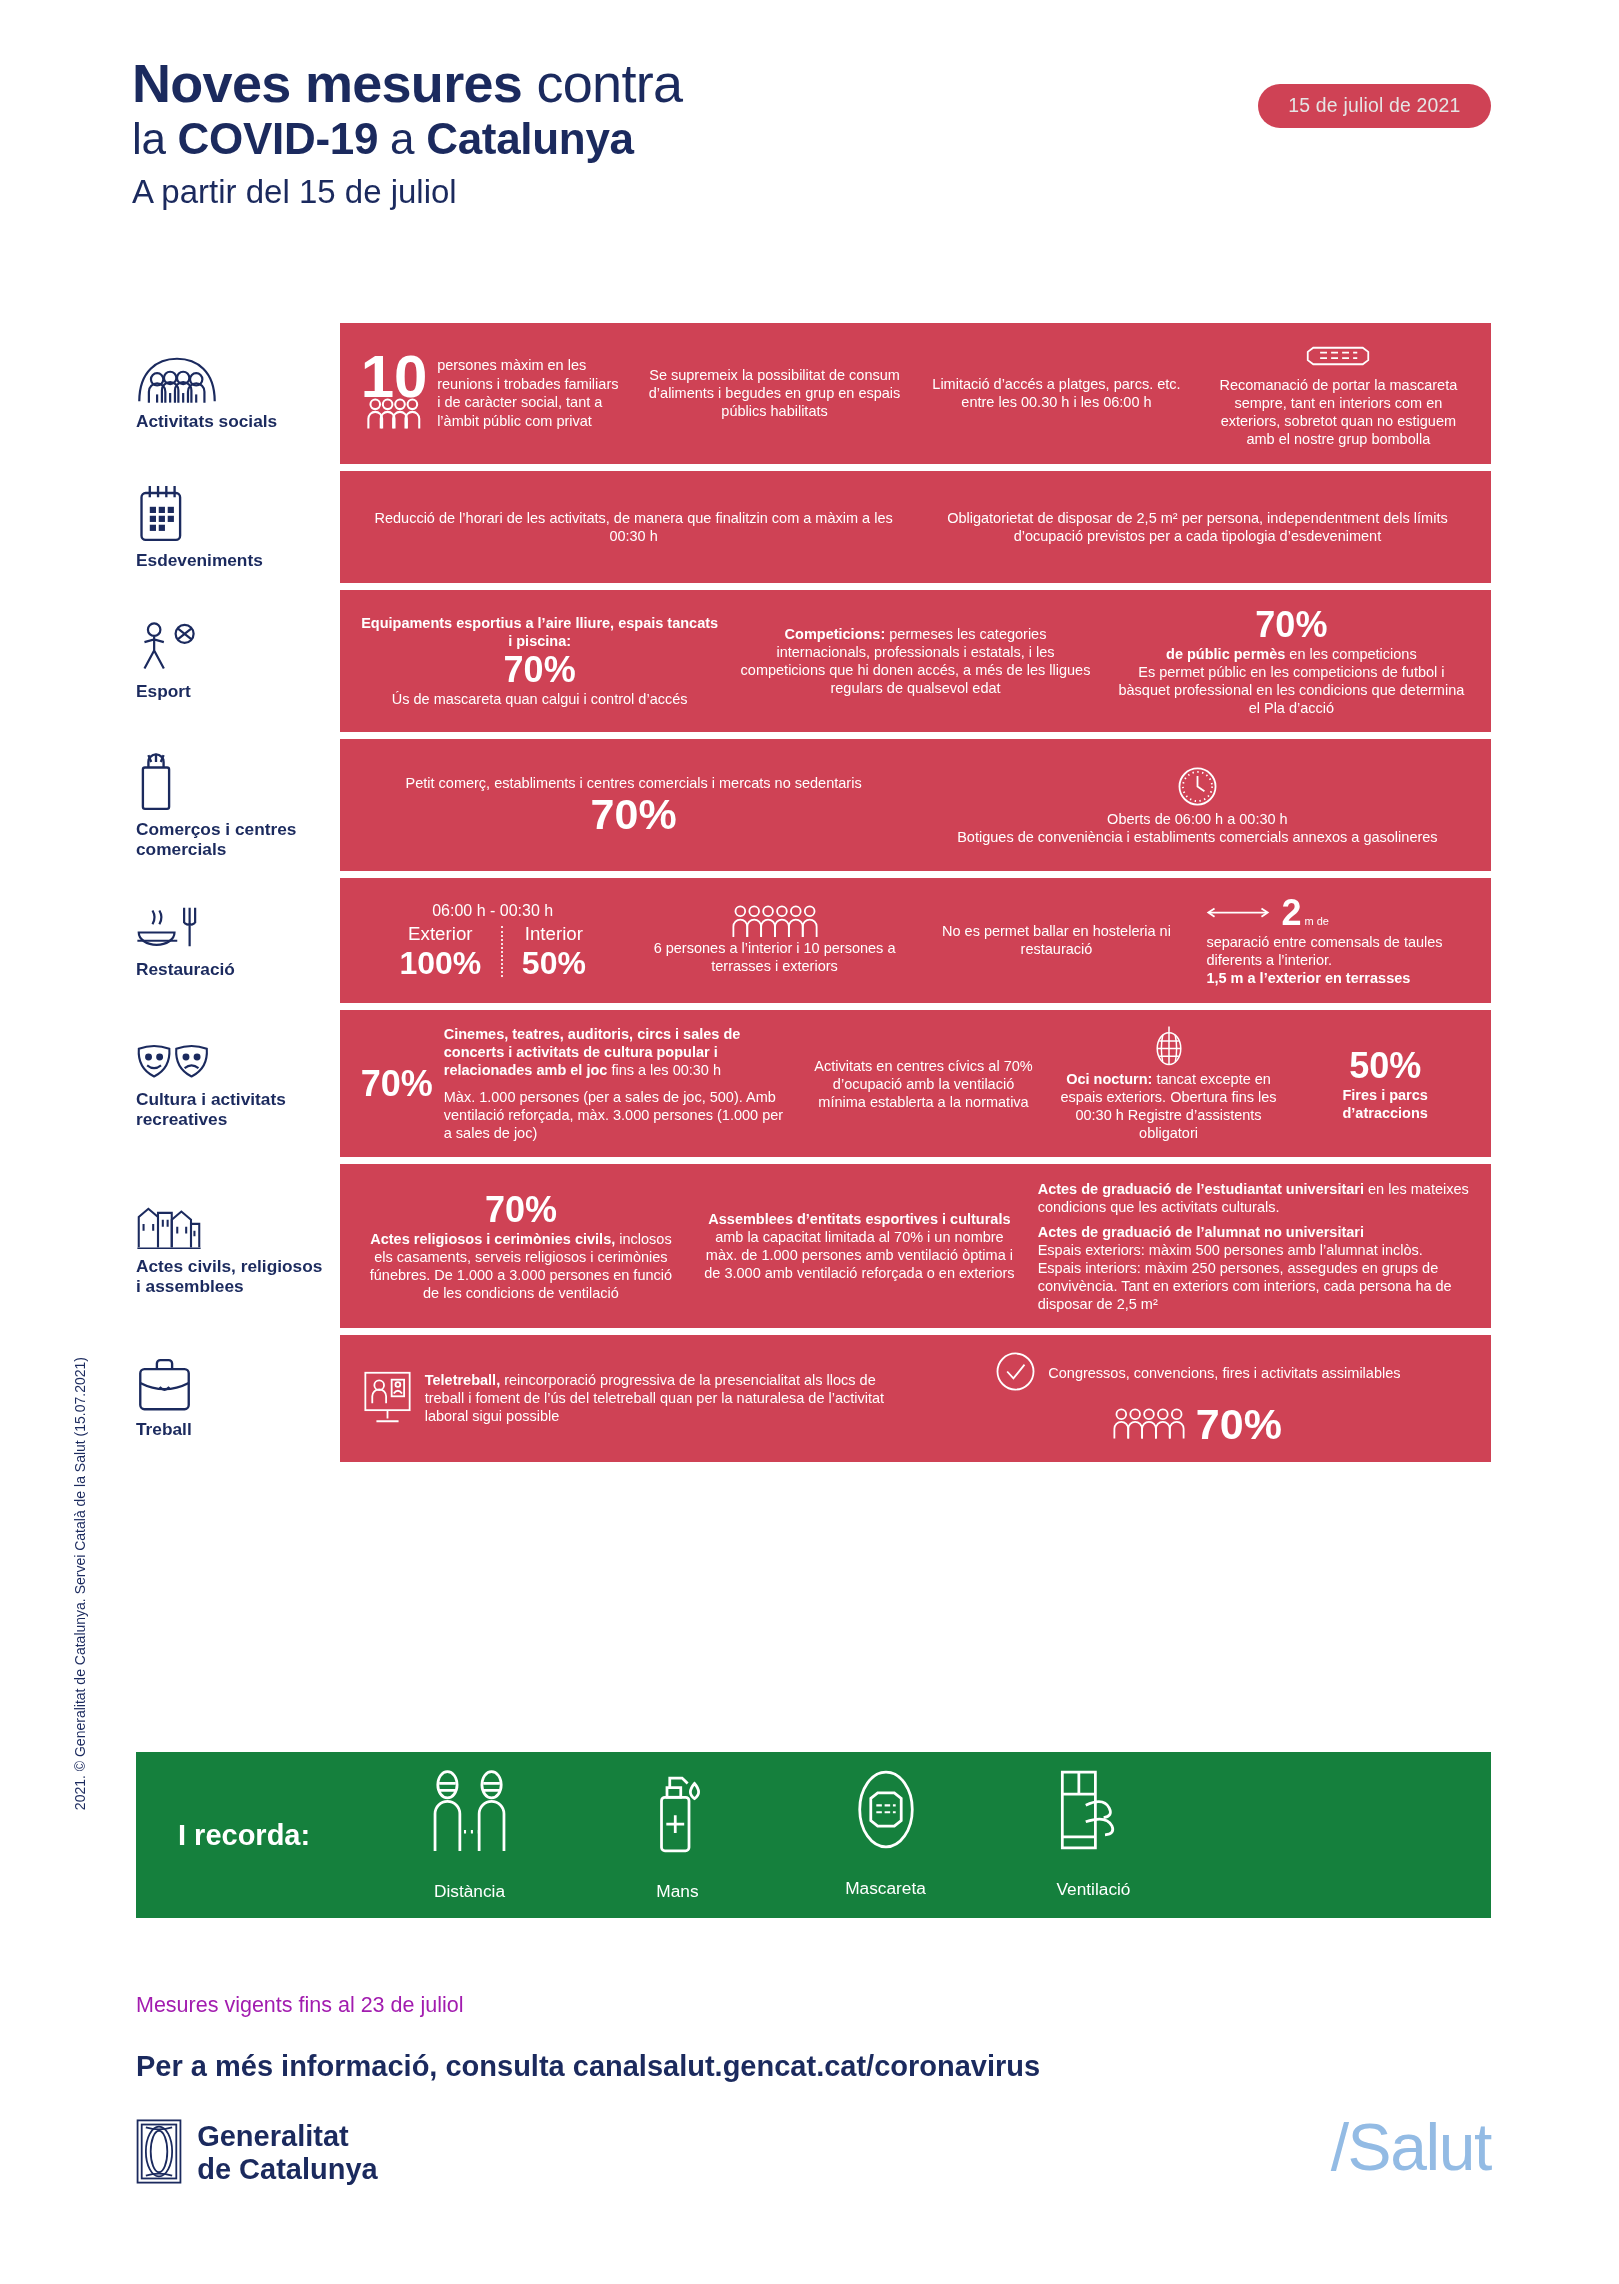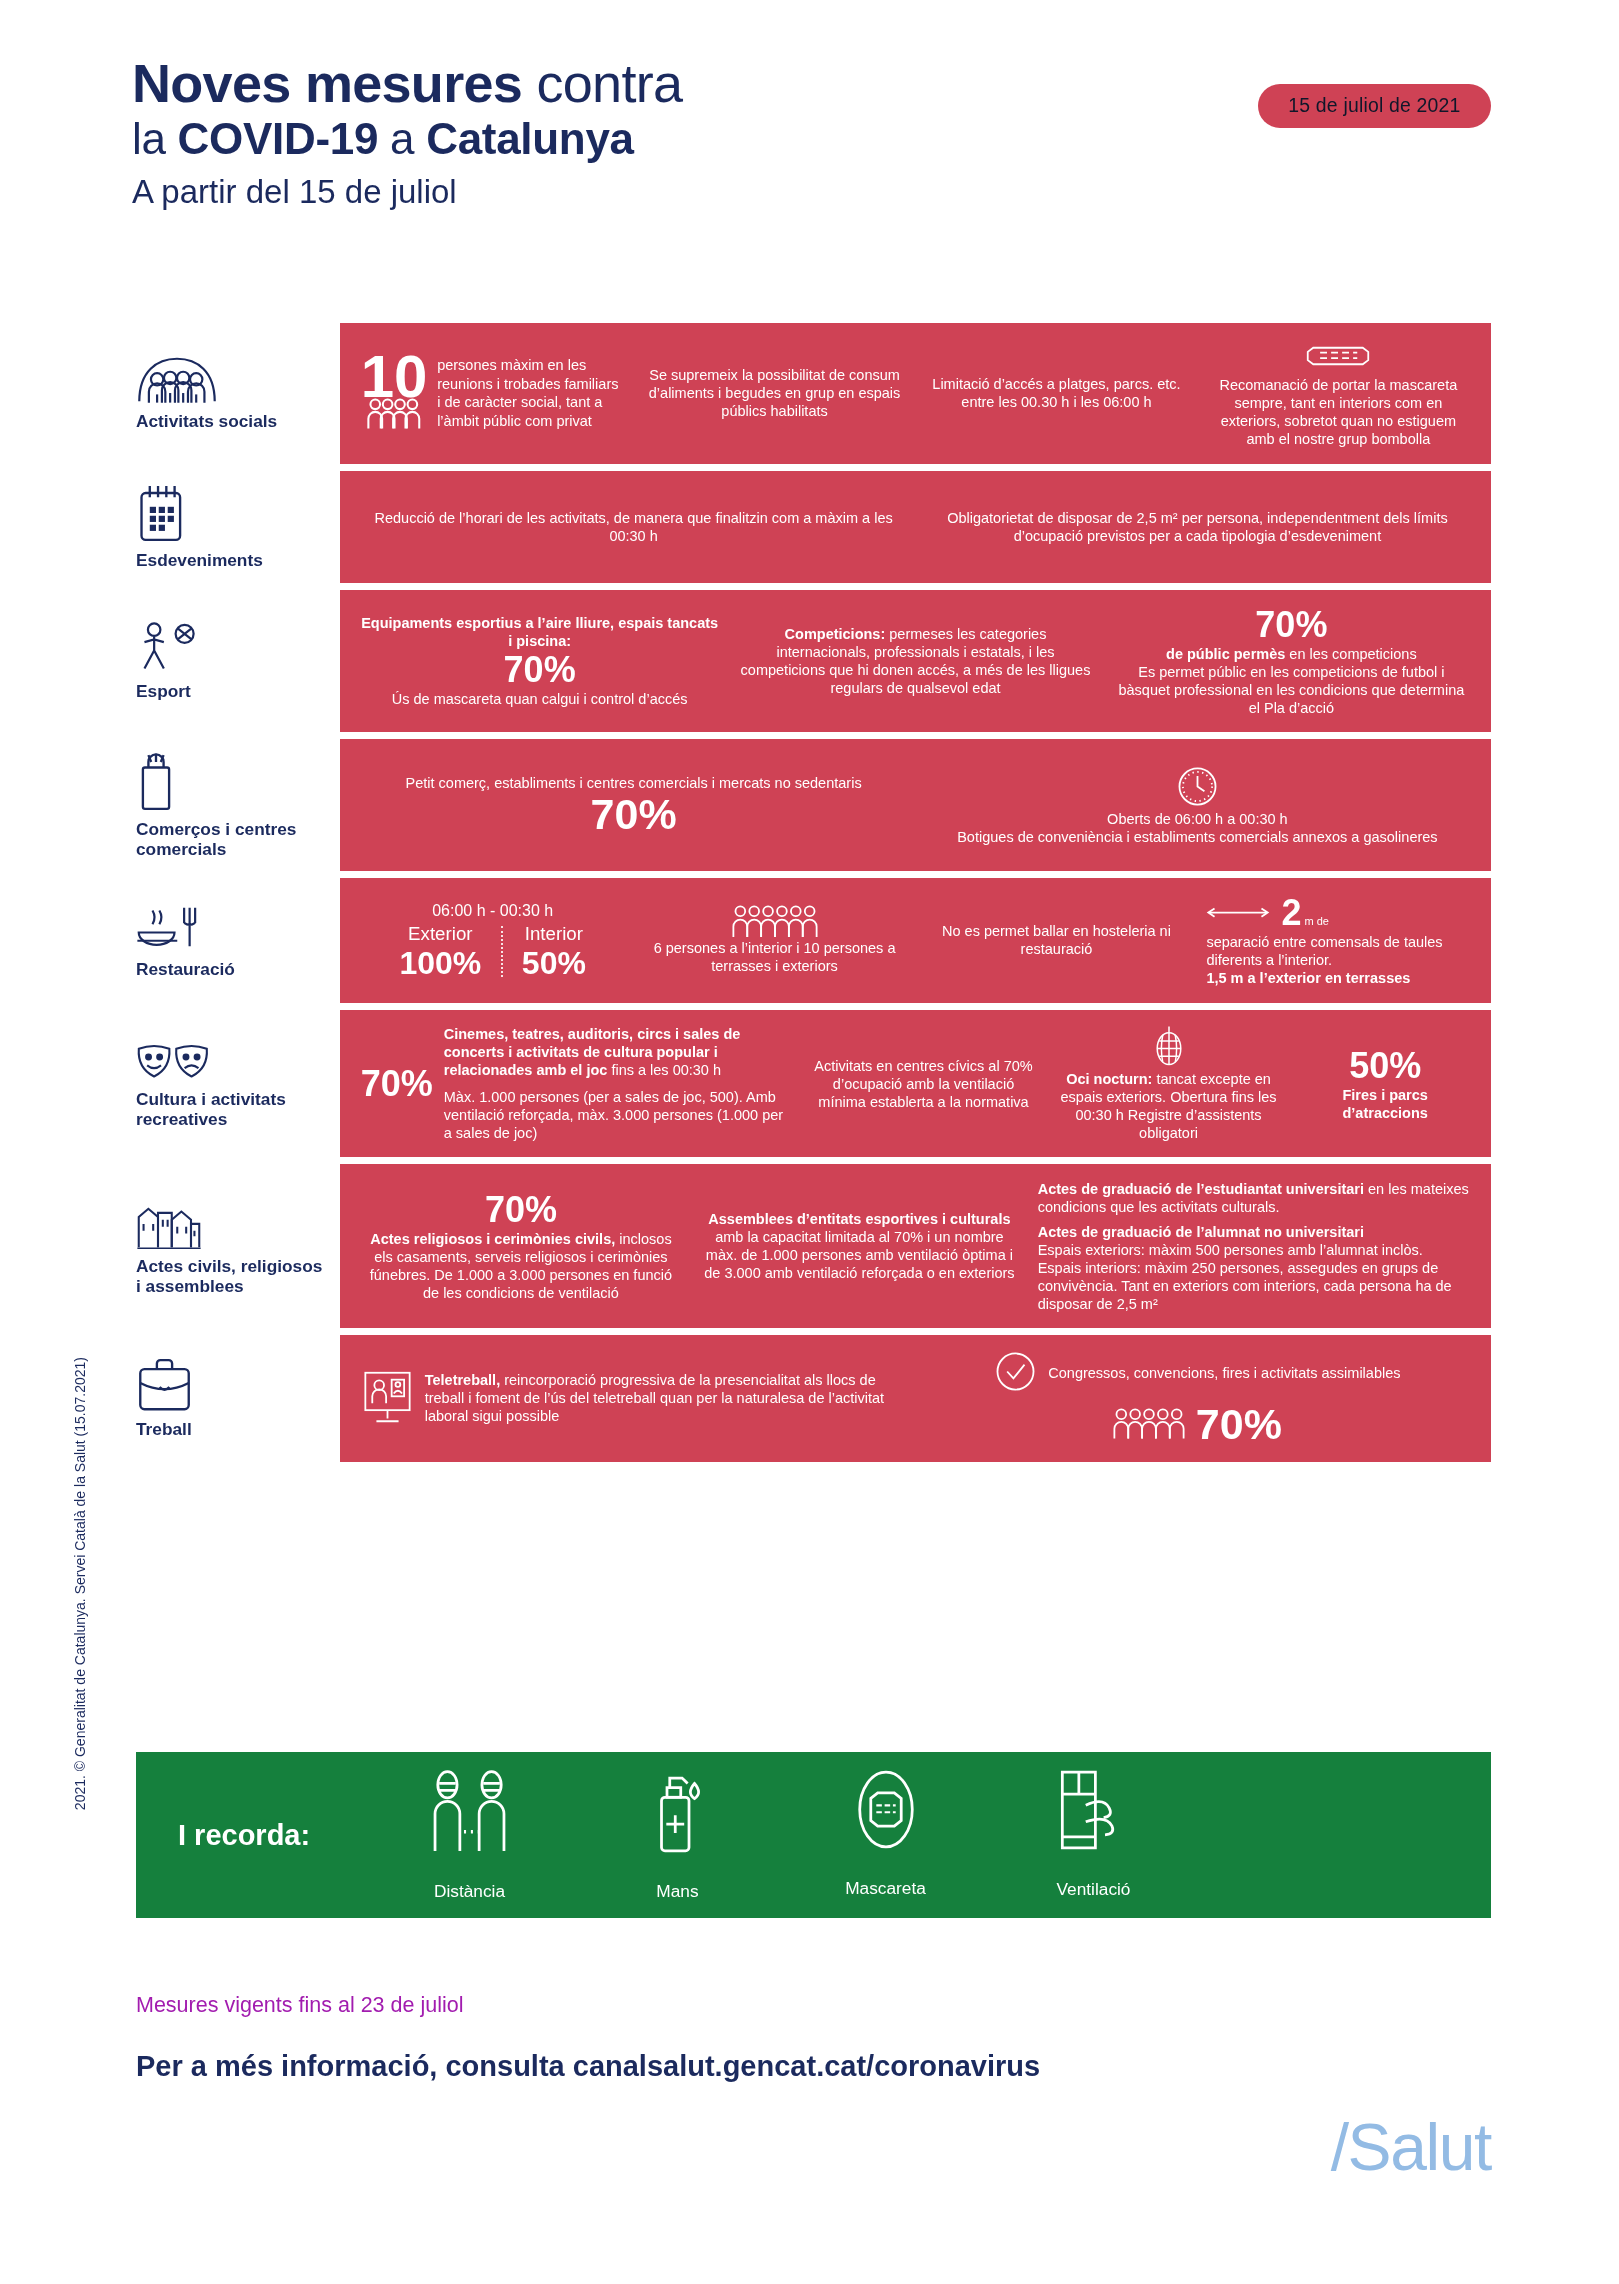--- a/index.html
+++ b/index.html
@@ -15,21 +15,21 @@
   
   .header { position: absolute; left: 132px; top: 54px; }
   .title-l1 { font-size: 54px; line-height: 58px; letter-spacing: -0.7px; white-space: nowrap; }
   .title-l1 .b { font-weight: 400; }
   .title-l2 { font-size: 44px; line-height: 54px; white-space: nowrap; letter-spacing: -0.3px; }
   .title-l2 b { font-weight: 700; }
   .title-l3 { font-size: 33px; line-height: 51px; white-space: nowrap; font-weight: 400; }
 
   .date-badge {
     position: absolute; right: 129px; top: 84px;
-    background: #cf4255; color: #0f172a;
+    background: #cf4255; color: #e5e5e5;
     border-radius: 28px;
     padding: 9.7px 30.5px 11px 30.5px;
     font-size: 19.4px; letter-spacing: 0.2px;
     white-space: nowrap;
   }
 
   
   .credit {
     position: absolute; left: 72px; top: 1357px;
     transform-origin: left top;
@@ -517,16 +517,31 @@
           </svg>
         </span>
         <span>Ventilació</span>
       </div>
     </div>
   </div>
 
   <div class="f1">Mesures vigents fins al 23 de juliol</div>
   <div class="f2">Per a més informació, consulta canalsalut.gencat.cat/coronavirus</div>
 
+  <div class="logo">
+    <span>
+      <svg width="46" height="65" viewBox="0 0 66 94" fill="none" stroke="#1b2a5e" stroke-width="2.6">
+        <rect x="2" y="2" width="62" height="90"></rect>
+        <rect x="8" y="8" width="50" height="78"></rect>
+        <ellipse cx="33" cy="47" rx="19" ry="36"></ellipse>
+        <ellipse cx="33" cy="47" rx="12" ry="30"></ellipse>
+        <path d="M14 12 q19 6 38 0 M14 82 q19 -6 38 0"></path>
+      </svg>
+    </span>
+    <span class="logo-txt">
+      <span>Generalitat</span><br>
+      <span>de Catalunya</span>
+    </span>
+  </div>
   <div class="salut">/Salut</div>
 
 </div>
 
 
 </body></html>

